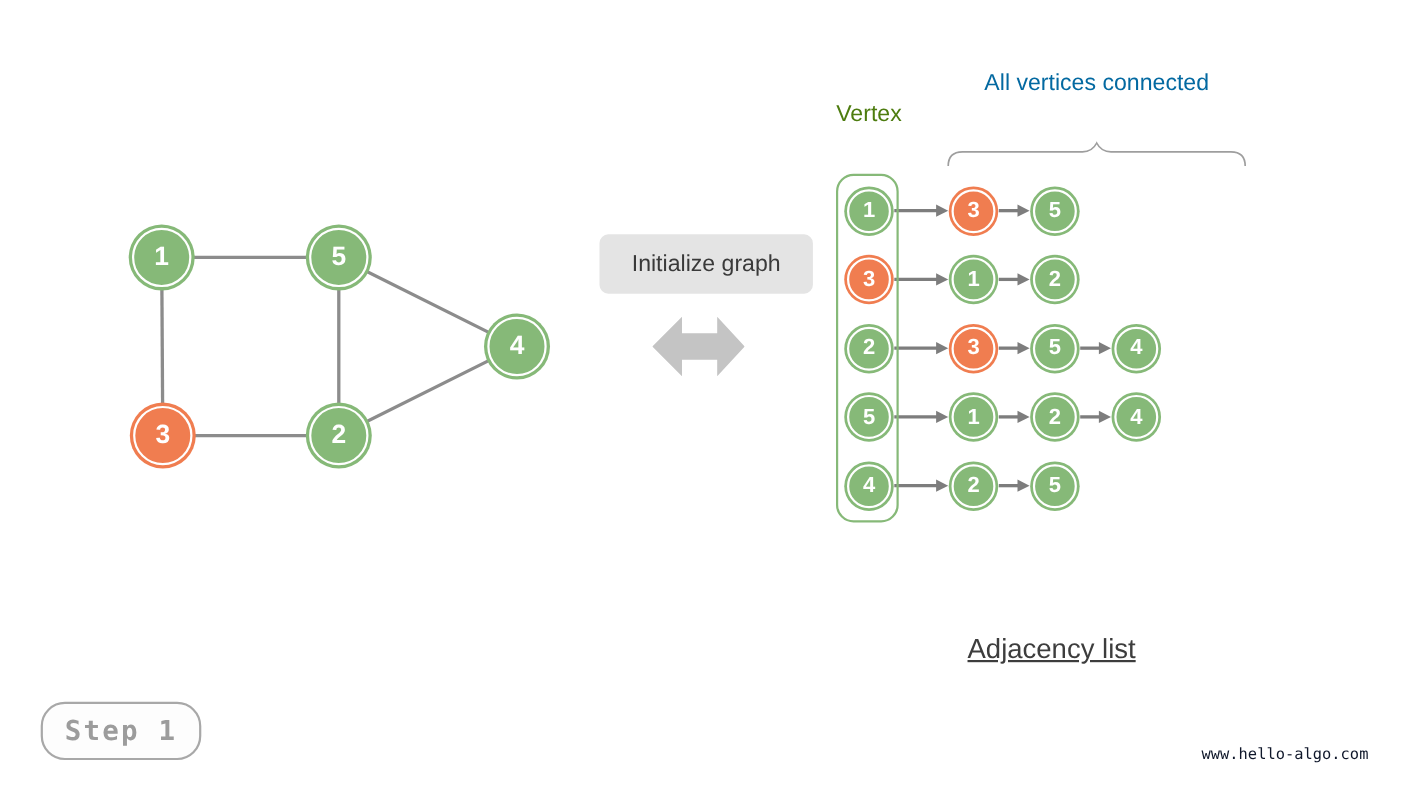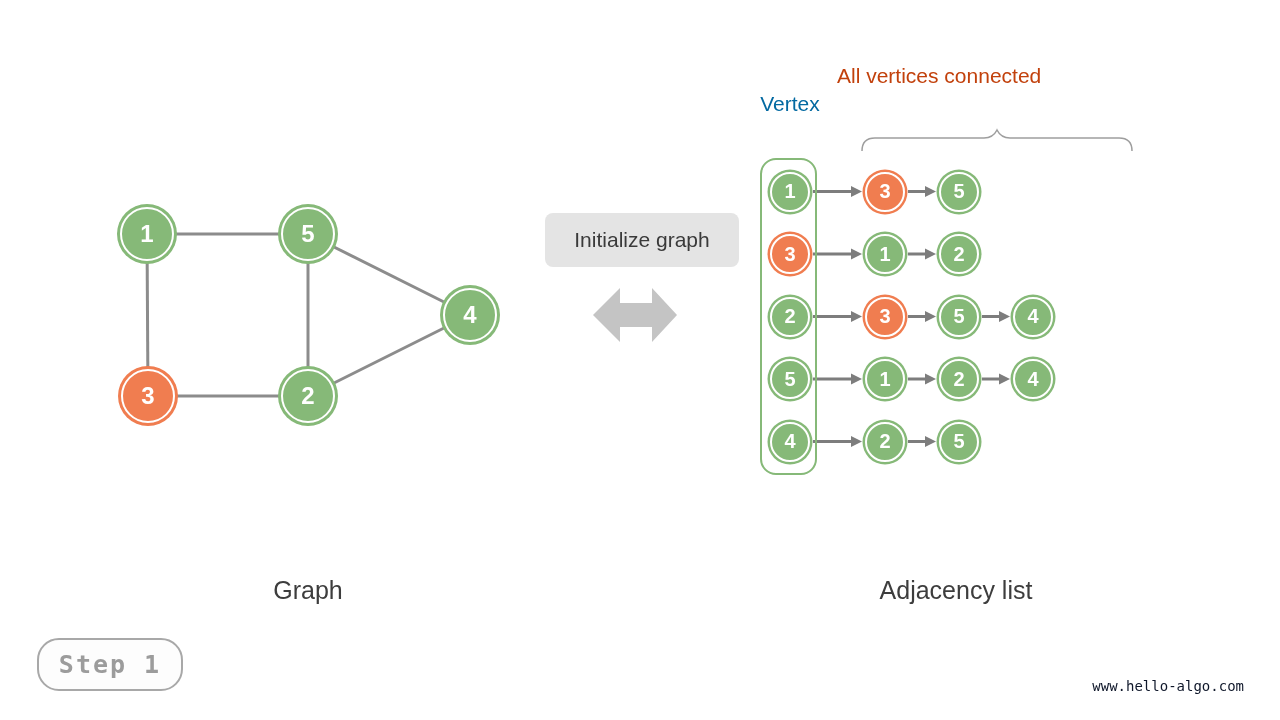--- a/index.html
+++ b/index.html
@@ -69,40 +69,40 @@
     z-index: 2;
   }
 
   
   .vertex-header {
     position: absolute;
     left: 730px; top: 92px;
     width: 120px;
     text-align: center;
     font-size: 21px;
-    color: #0369a1;
+    color: #4d7c0f;
   }
   .connected-header {
     position: absolute;
     left: 837px; top: 61px;
     width: 320px;
-    text-align: left;
+    text-align: center;
     font-size: 21px;
     line-height: 29px;
-    color: #c2410c;
+    color: #0369a1;
   }
   .caption {
     position: absolute;
     top: 576px;
     text-align: center;
     font-size: 25px;
     color: #3d3d3d;
   }
   .caption-graph { left: 208px; width: 200px; }
-  .caption-adj   { left: 806px; width: 300px; }
+  .caption-adj   { left: 806px; width: 300px; text-decoration: underline; }
 
   
   .step-badge {
     position: absolute;
     left: 37px; top: 638px;
     width: 146px; height: 53px;
     box-sizing: border-box;
     background: #fdfdfd;
     border: 2px solid #a8a8a8;
     border-radius: 22px;
@@ -173,21 +173,20 @@
   </div>
   <svg class="double-arrow" width="84" height="54" viewBox="0 0 84 54">
     <polygon id="double-arrow-shape" points="0,27 27,0 27,15 59,15 59,0 84,27 59,54 59,39 27,39 27,54" fill="#c4c4c4"></polygon>
   </svg>
 
   <div class="vertex-header">Vertex</div>
   <div class="connected-header">
     <div>All vertices connected</div>
   </div>
 
-  <div class="caption caption-graph">Graph</div>
   <div class="caption caption-adj">Adjacency list</div>
 
   <div class="step-badge">
     <span>Step 1</span>
   </div>
 
   <div class="watermark">www.hello-algo.com</div>
 
 <div class="gnode" style="left: 120px; top: 207px; background: rgb(134, 185, 120); box-shadow: rgb(134, 185, 120) 0px 0px 0px 3px;">
       <span>1</span>

